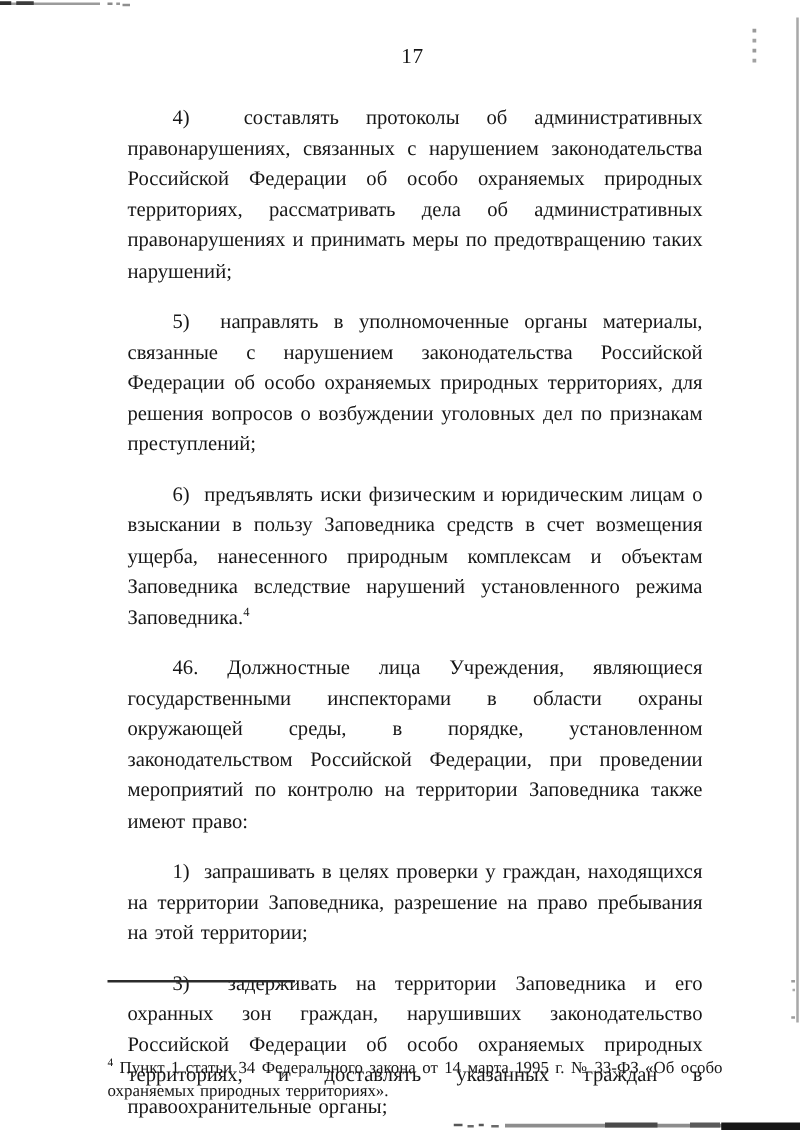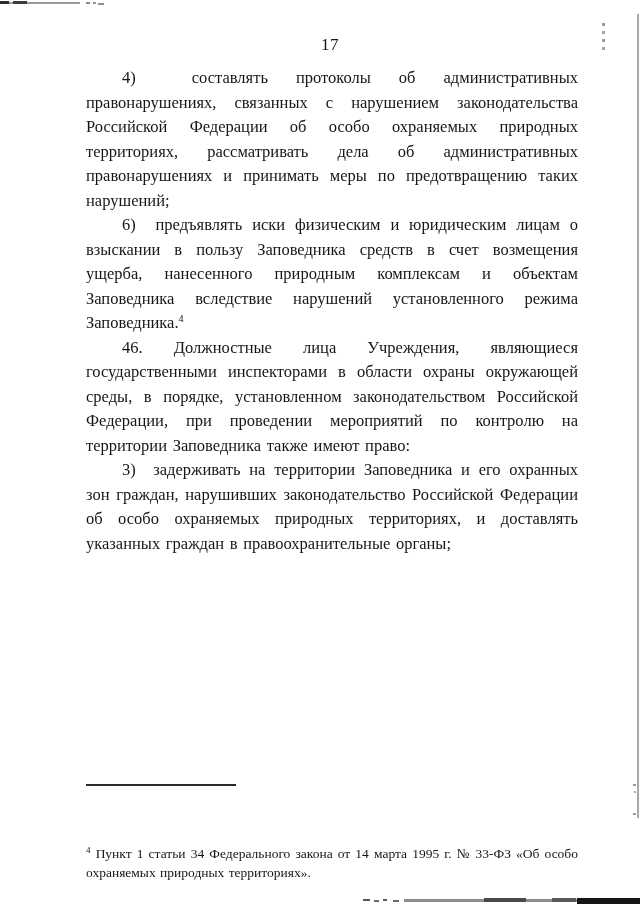--- a/index.html
+++ b/index.html
@@ -20,21 +20,21 @@
   }
   .doc-body {
     position: absolute;
     left: 86px; top: 66px; width: 492px;
     font-size: 16.5px;
     line-height: 24.5px;
     text-align: justify;
     word-spacing: 1.5px;
   }
   .doc-body p {
-    margin: 0;
+    margin: 16px;
     text-indent: 36px;
   }
   sup.fn-ref {
     font-size: 10px;
     line-height: 0;
     vertical-align: super;
   }
   .footnote-sep {
     position: absolute;
     left: 86px; top: 784px;
@@ -75,22 +75,24 @@
   .art-bot-mid2  { left: 552px; top: 898px; width: 24px; height: 4px; background: #5a5a5a; }
   .art-bot-dark  { left: 577px; top: 898px; width: 63px; height: 6px; background: #161616; }
 </style>
 </head>
 <body>
 
 <div class="page-number">17</div>
 
 <div class="doc-body">
   <p>4)&nbsp; составлять протоколы об административных правонарушениях, связанных с нарушением законодательства Российской Федерации об особо охраняемых природных территориях, рассматривать дела об административных правонарушениях и принимать меры по предотвращению таких нарушений;</p>
+  <p>5)&nbsp; направлять в уполномоченные органы материалы, связанные с нарушением законодательства Российской Федерации об особо охраняемых природных территориях, для решения вопросов о возбуждении уголовных дел по признакам преступлений;</p>
   <p><span>6)&nbsp; предъявлять иски физическим и юридическим лицам о взыскании в пользу Заповедника средств в счет возмещения ущерба, нанесенного природным комплексам и объектам Заповедника вследствие нарушений установленного режима Заповедника.</span><sup class="fn-ref">4</sup></p>
   <p>46. Должностные лица Учреждения, являющиеся государственными инспекторами в области охраны окружающей среды, в порядке, установленном законодательством Российской Федерации, при проведении мероприятий по контролю на территории Заповедника также имеют право:</p>
+  <p>1)&nbsp; запрашивать в целях проверки у граждан, находящихся на территории Заповедника, разрешение на право пребывания на этой территории;</p>
   <p>3)&nbsp; задерживать на территории Заповедника и его охранных зон граждан, нарушивших законодательство Российской Федерации об особо охраняемых природных территориях, и доставлять указанных граждан в правоохранительные органы;</p>
 </div>
 
 <div class="footnote-sep"></div>
 
 <div class="footnote">
   <sup>4</sup>
   <span>Пункт 1 статьи 34 Федерального закона от 14 марта 1995&nbsp;г. №&nbsp;33-ФЗ «Об особо охраняемых природных территориях».</span>
 </div>
 

